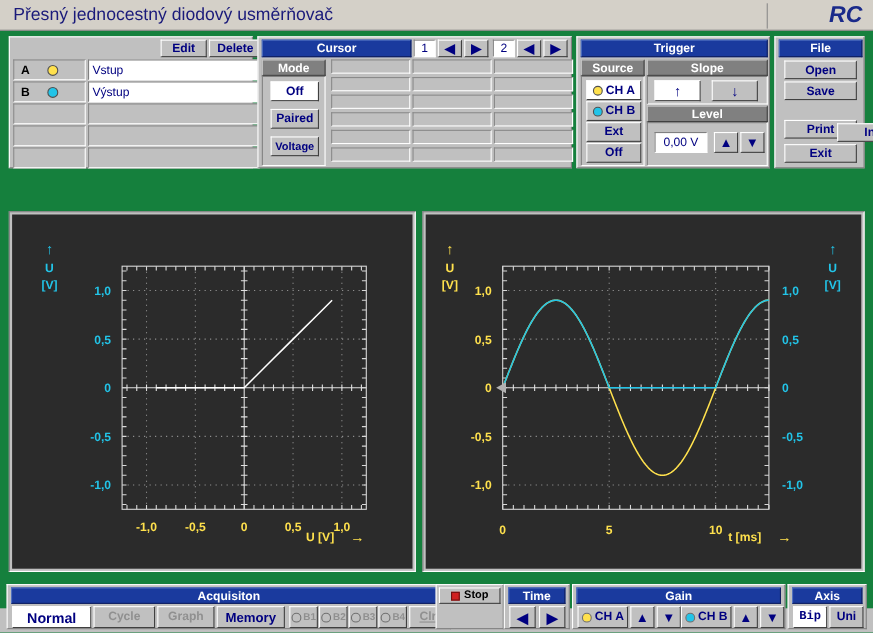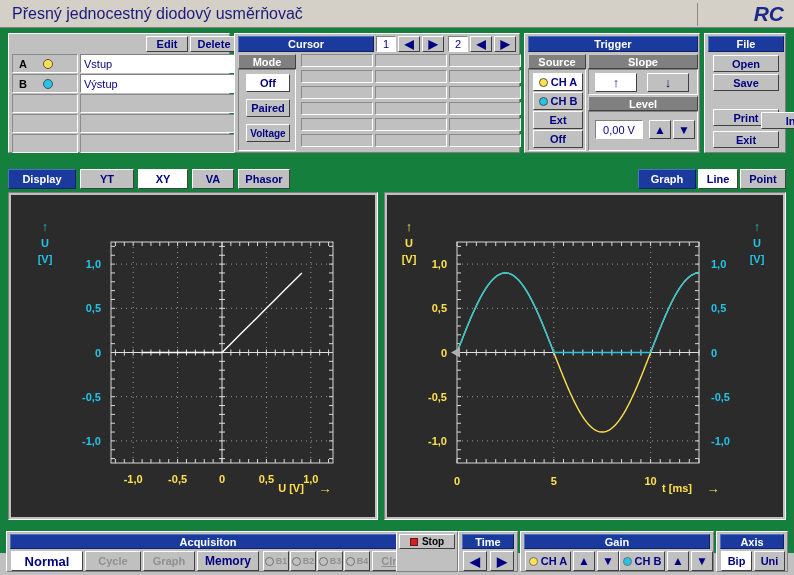--- a/index.html
+++ b/index.html
@@ -303,34 +303,20 @@
     <div class="hdr file-hdr">File</div>
     <div id="file-buttons">
         <div class="btn file-btn" style="top: 21px;">Open</div>
         <div class="btn file-btn" style="top: 40px;">Save</div>
         <div class="btn file-btn" style="top: 59px; margin-top: 16px;">Print</div>
         <div class="btn file-btn" style="top: 78px; margin-left: 48px;">Init</div>
         <div class="btn file-btn" style="top: 97px;">Exit</div>
       </div>
   </div>
 
-  <div class="tabbar">
-    <div class="hdr tab" style="left:0px; width:68px;">Display</div>
-    <div id="display-tabs">
-        <div class="btn tab" style="left: 72px; width: 54px;">YT</div>
-        <div class="btn tab sel" style="left: 130px; width: 50px;">XY</div>
-        <div class="btn tab" style="left: 184px; width: 42px;">VA</div>
-        <div class="btn tab" style="left: 230px; width: 52px;">Phasor</div>
-      </div>
-    <div class="hdr tab" style="left:630px; width:58px;">Graph</div>
-    <div id="graph-tabs">
-        <div class="btn tab sel" style="left: 690px; width: 40px;">Line</div>
-        <div class="btn tab" style="left: 732px; width: 46px;">Point</div>
-      </div>
-  </div>
 
   <div class="plot-frame" style="left:8px; top:192px; width:370px; height:328px;">
     <div class="plot-inner">
       <svg id="svg-xy" width="366" height="324" viewBox="0 0 366 324">
           <g>
             <rect x="100" y="47" width="222" height="221" fill="none" stroke="#d8d8d8" stroke-width="1"></rect>
             <line x1="122.2" y1="47" x2="122.2" y2="268" stroke="#9a9a9a" stroke-width="1" stroke-dasharray="1 4"></line>
             <line x1="100" y1="245.9" x2="322" y2="245.9" stroke="#9a9a9a" stroke-width="1" stroke-dasharray="1 4"></line>
             <line x1="166.6" y1="47" x2="166.6" y2="268" stroke="#9a9a9a" stroke-width="1" stroke-dasharray="1 4"></line>
             <line x1="100" y1="201.7" x2="322" y2="201.7" stroke="#9a9a9a" stroke-width="1" stroke-dasharray="1 4"></line>
@@ -748,19 +734,19 @@
           </div>
           <div class="btn bbtn" style="left: 170px; top: 19px; width: 22px;">
             <span class="arrow-gl">▼</span>
           </div>
         </div>
     </div>
 
     <div class="bpanel" style="left:716px; top:3px; width:72px; height:41px;">
       <div class="hdr bhdr" style="left:3px; top:2px; width:64px;">Axis</div>
       <div id="axis-options">
-          <div class="btn bbtn sel" style="left: 4px; top: 19px; width: 31px;">Bip</div>
+          <div class="btn bbtn sel" style="left: 4px; top: 19px; width: 31px; font-family: Liberation Mono, monospace;">Bip</div>
           <div class="btn bbtn" style="left: 37px; top: 19px; width: 31px;">Uni</div>
         </div>
     </div>
 
   </div>
 </div>
 
 </body></html>

